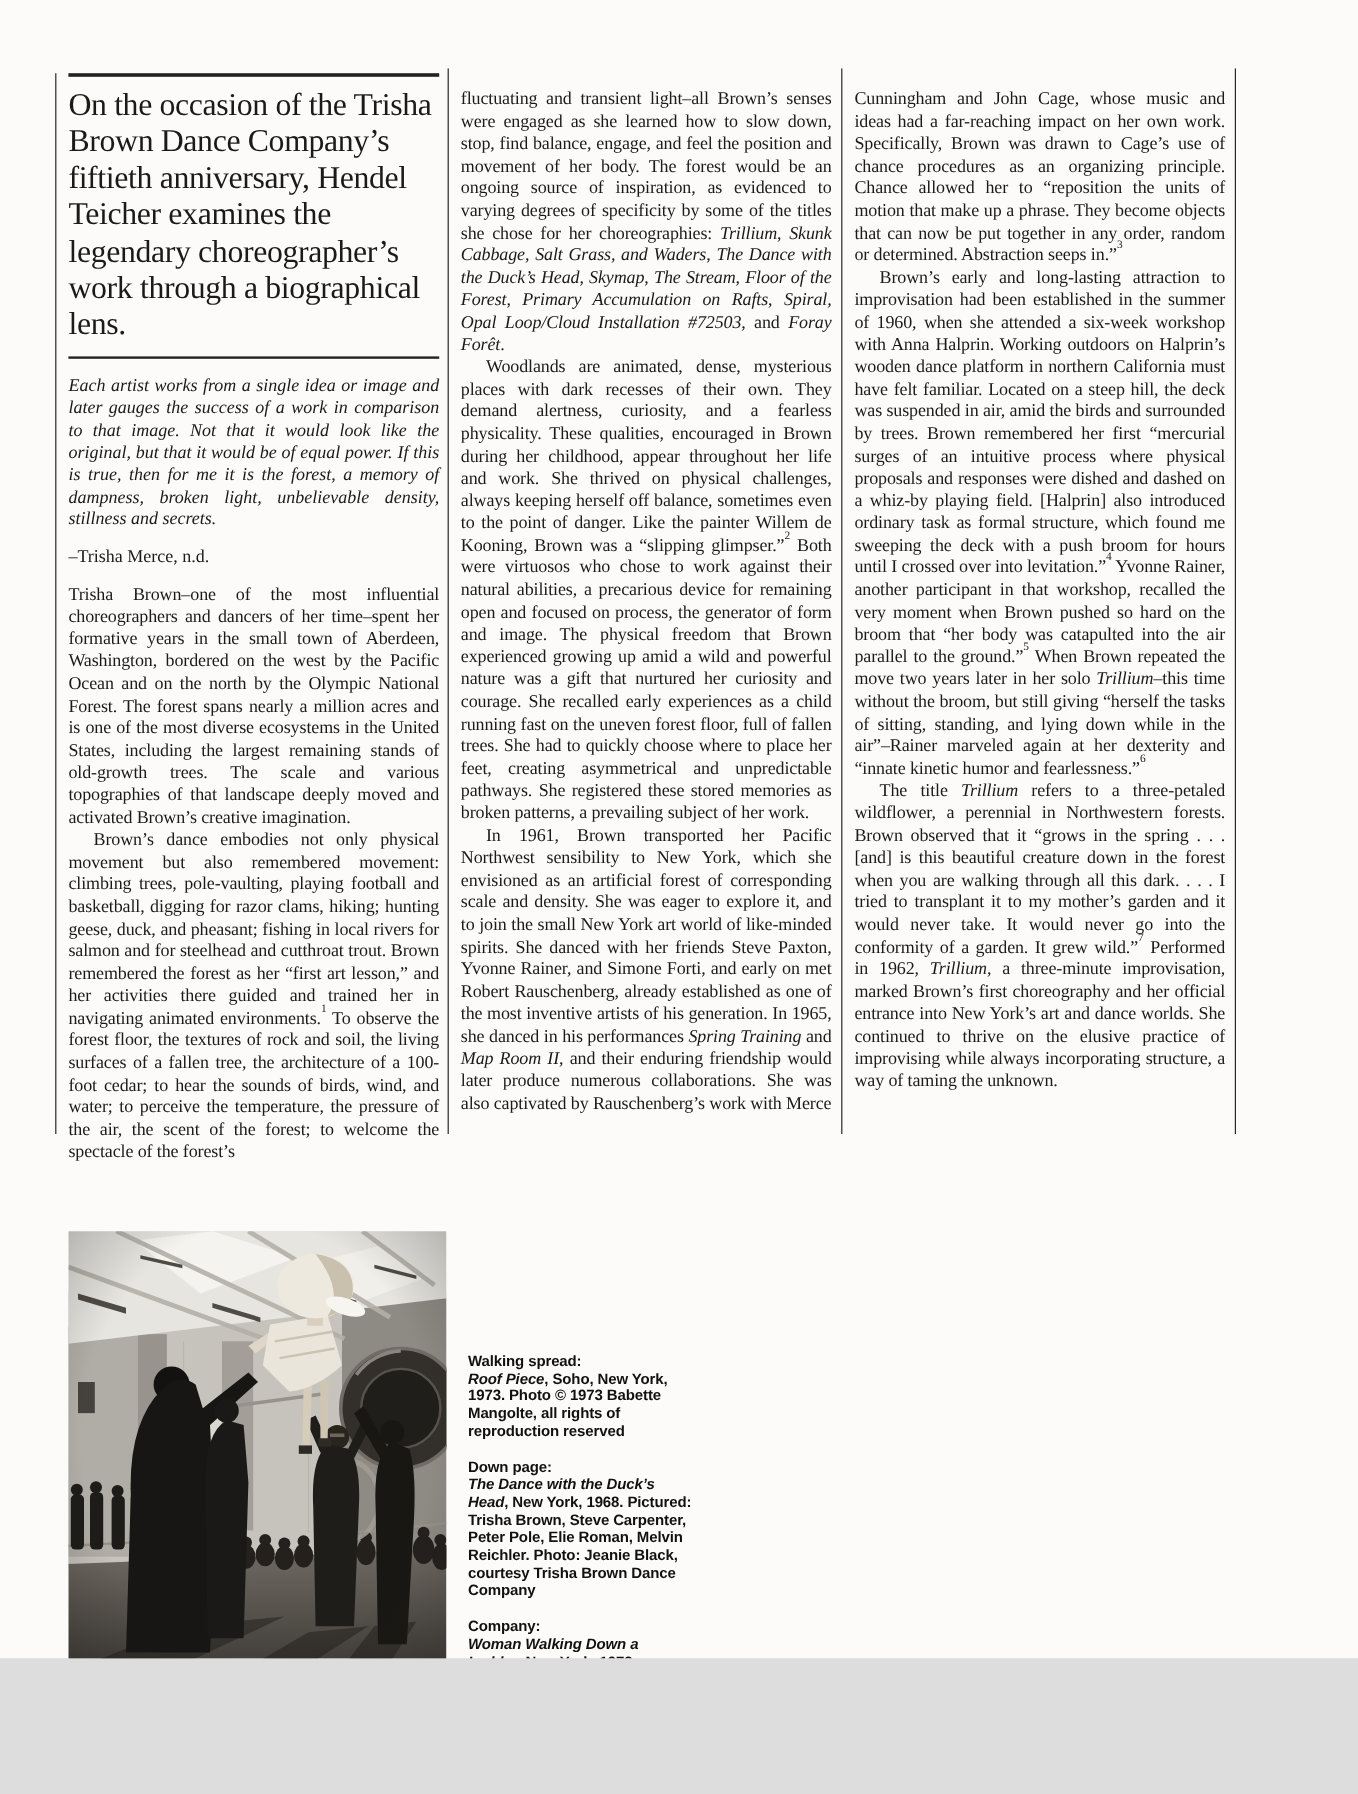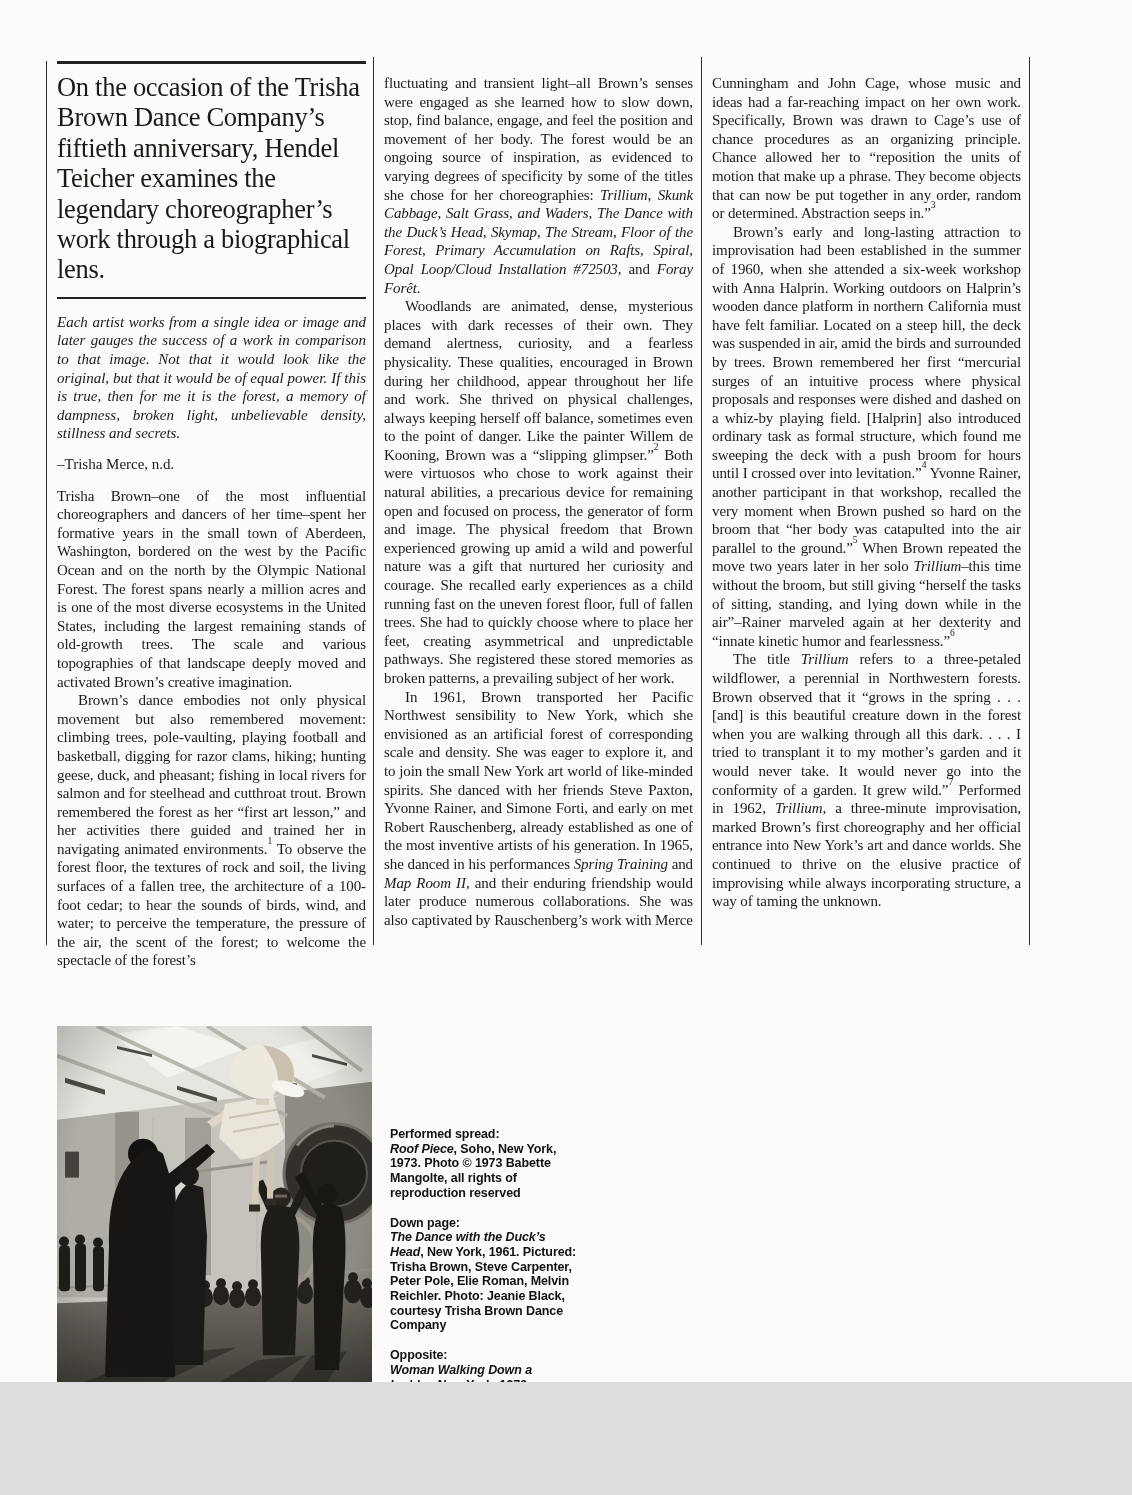--- a/index.html
+++ b/index.html
@@ -196,27 +196,27 @@
         <path d="M206,19 Q238,24 237,50 Q236,66 216,71 Q230,50 206,19 Z" fill="#c9c0ae"></path>
         <ellipse cx="231" cy="63" rx="17" ry="7" fill="#f7f5f0" transform="rotate(18 231 63)"></ellipse>
       </g>
 
       <rect x="0" y="0" width="315" height="388" fill="url(#vig)"></rect>
     </svg>
   </figure>
 
   <aside class="captions">
       <div class="caption-group">
-        <div>Performed spread:</div>
+        <div>Walking spread:</div>
         <div><em>Roof Piece</em><span>, Soho, New York, 1973. Photo © 1973 Babette Mangolte, all rights of reproduction reserved</span></div>
       </div>
       <div class="caption-group">
         <div>Down page:</div>
-        <div><em>The Dance with the Duck’s Head</em><span>, New York, 1961. Pictured: Trisha Brown, Steve Carpenter, Peter Pole, Elie Roman, Melvin Reichler. Photo: Jeanie Black, courtesy Trisha Brown Dance Company</span></div>
+        <div><em>The Dance with the Duck’s Head</em><span>, New York, 1968. Pictured: Trisha Brown, Steve Carpenter, Peter Pole, Elie Roman, Melvin Reichler. Photo: Jeanie Black, courtesy Trisha Brown Dance Company</span></div>
       </div>
       <div class="caption-group">
-        <div>Opposite:</div>
+        <div>Company:</div>
         <div><em>Woman Walking Down a Ladder</em><span>, New York, 1973. Pictured: Trisha Brown. Photo © 1973 Babette Mangolte, all rights of reproduction reserved</span></div>
       </div>
     </aside>
 
   <div class="folio">148</div>
 </div>
 
 </body></html>

